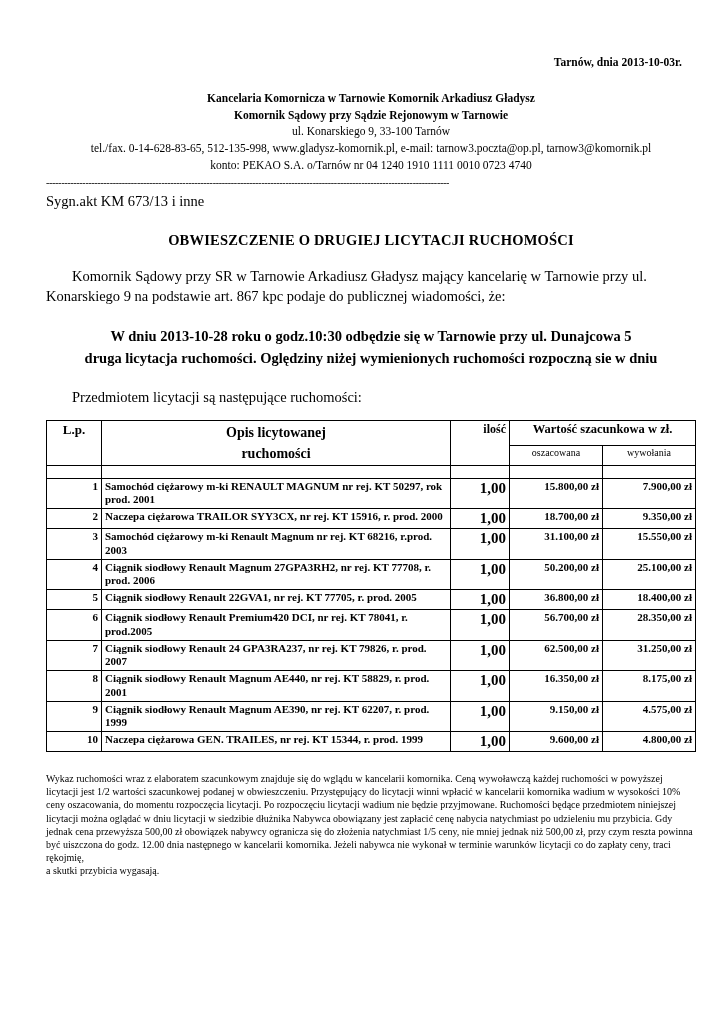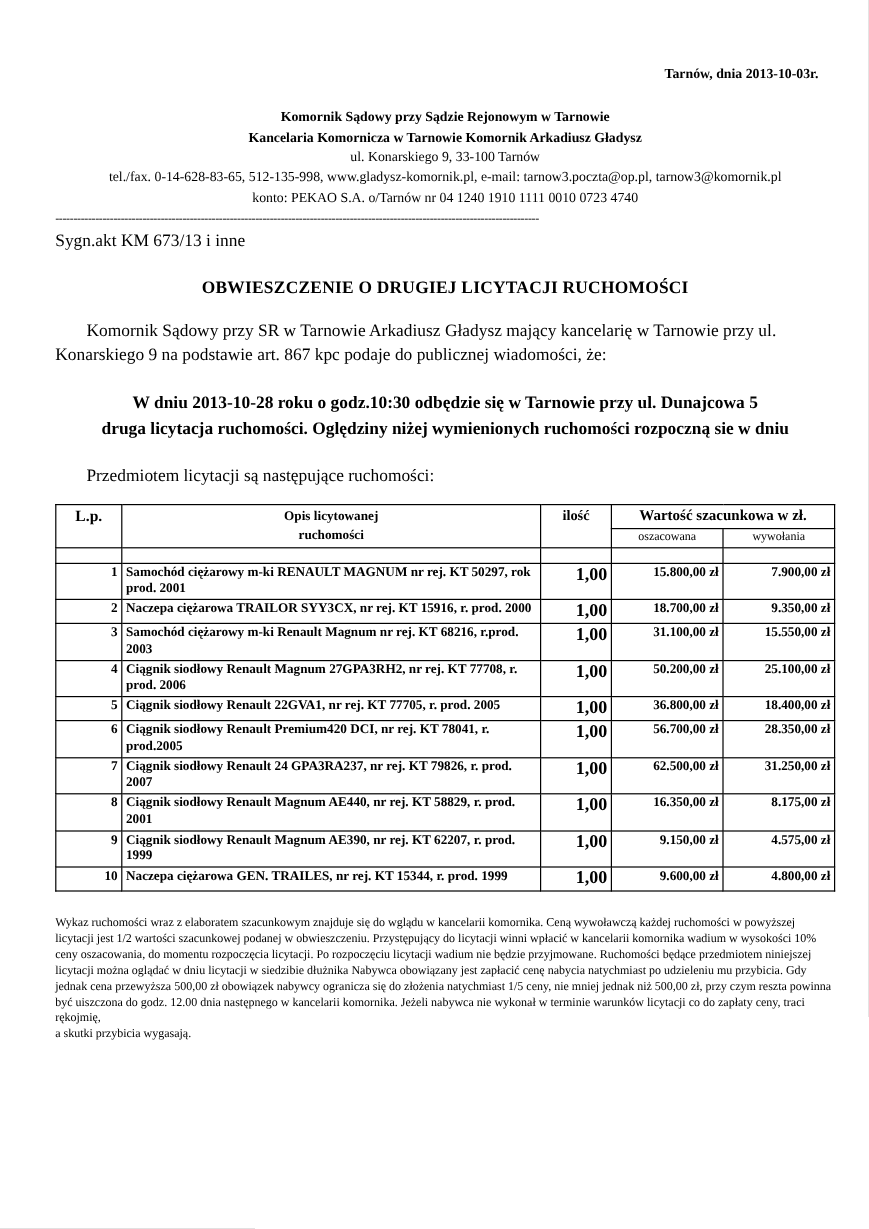--- a/index.html
+++ b/index.html
@@ -86,33 +86,33 @@
     font-size: 11px;
   }
   table.items th, table.items td {
     border: 1px solid #000;
     padding: 1px 3px;
     vertical-align: top;
   }
   .th-desc {
     text-align: center;
     font-weight: bold;
-    font-size: 11px;
+    font-size: 14px;
     line-height: 1.5;
     vertical-align: middle;
   }
   .th-lp {
     text-align: center;
     font-weight: bold;
     font-size: 13px;
     vertical-align: bottom;
     width: 48px;
   }
   .th-qty {
-    text-align: center;
+    text-align: right;
     font-weight: bold;
     font-size: 12px;
     vertical-align: bottom;
     width: 52px;
   }
   .th-value {
     text-align: center;
     font-weight: bold;
     font-size: 12.5px;
     padding-bottom: 2px;
@@ -161,22 +161,22 @@
   }
 </style>
 </head>
 <body>
 
 <div class="page">
 
   <div class="date-line">Tarnów, dnia 2013-10-03r.</div>
 
   <div class="header-block">
+    <div class="b">Kancelaria Komornicza w Tarnowie Komornik Arkadiusz Gładysz</div>
     <div class="b">Komornik Sądowy przy Sądzie Rejonowym w Tarnowie</div>
-    <div class="b">Kancelaria Komornicza w Tarnowie Komornik Arkadiusz Gładysz</div>
     <div class="n">ul. Konarskiego 9, 33-100 Tarnów</div>
     <div class="n">tel./fax. 0-14-628-83-65, 512-135-998, www.gladysz-komornik.pl, e-mail: tarnow3.poczta@op.pl, tarnow3@komornik.pl</div>
     <div class="n">konto: PEKAO S.A. o/Tarnów nr 04 1240 1910 1111 0010 0723 4740</div>
   </div>
 
   <div class="rule">-------------------------------------------------------------------------------------------------------------------------------------</div>
 
   <div class="sygn">Sygn.akt KM 673/13 i inne</div>
 
   <div class="title">OBWIESZCZENIE O DRUGIEJ LICYTACJI RUCHOMOŚCI</div>

